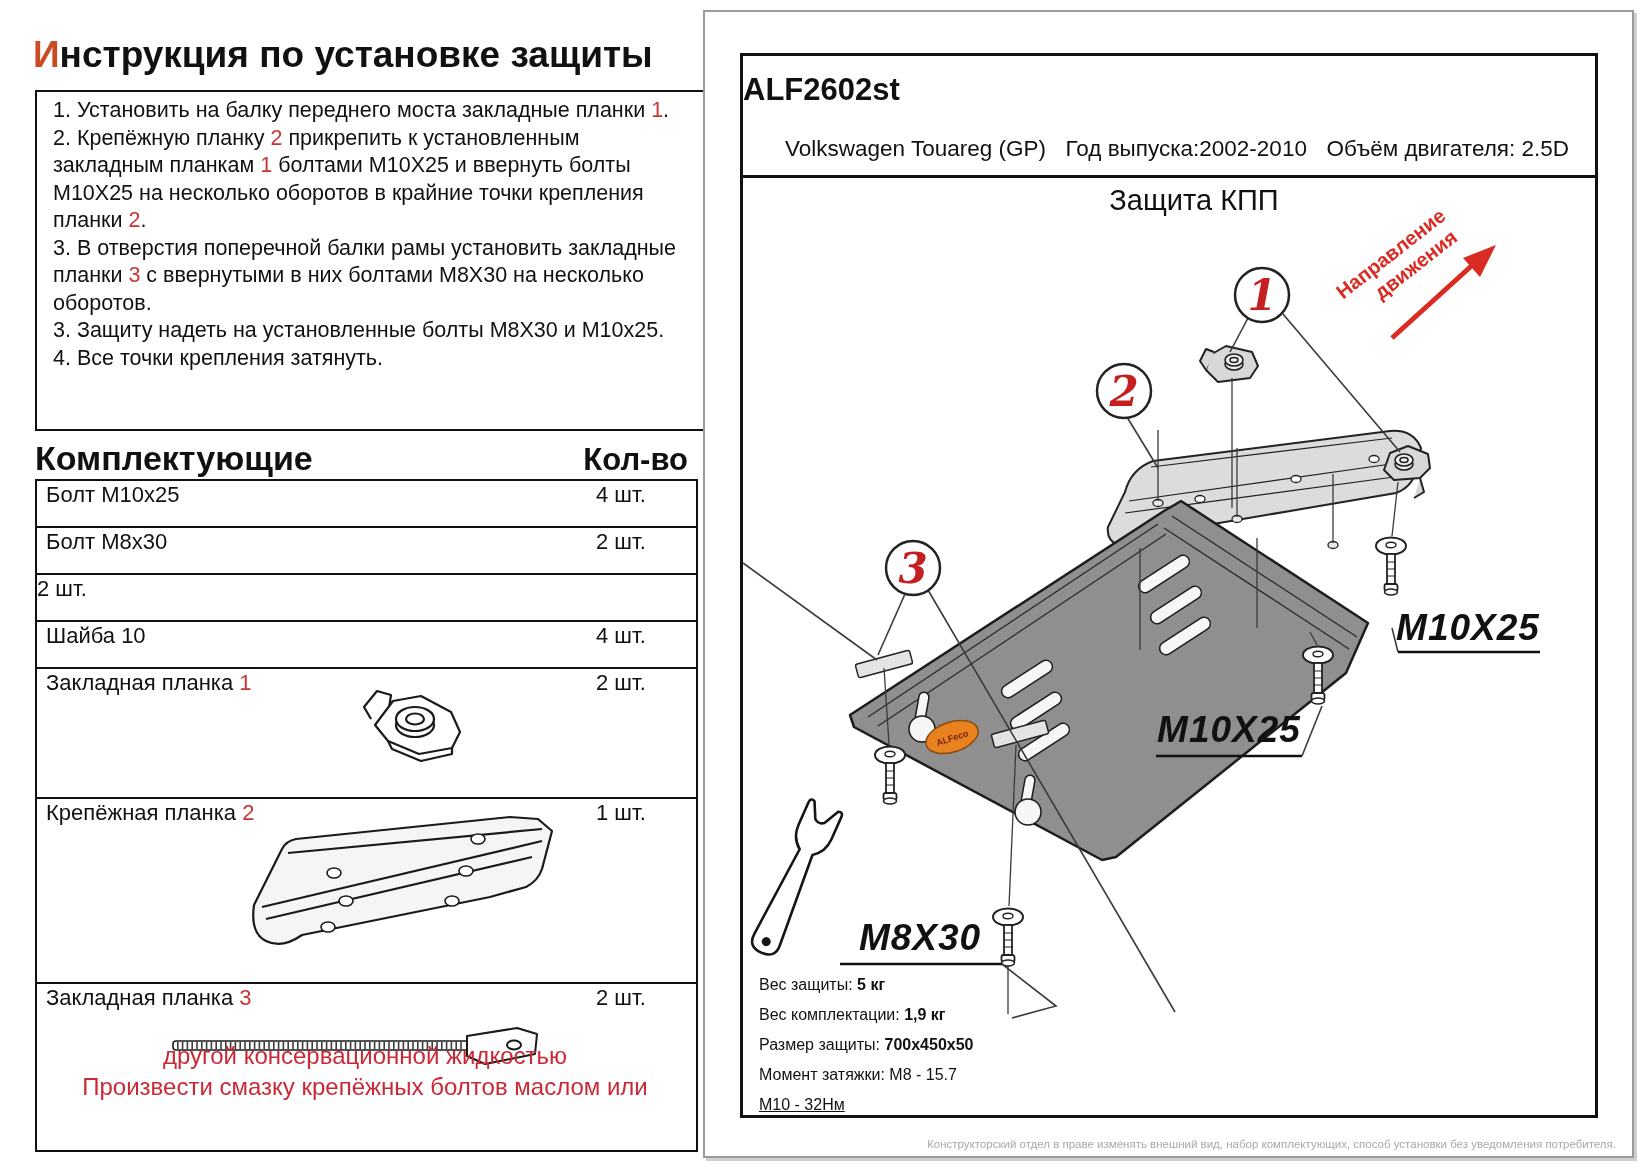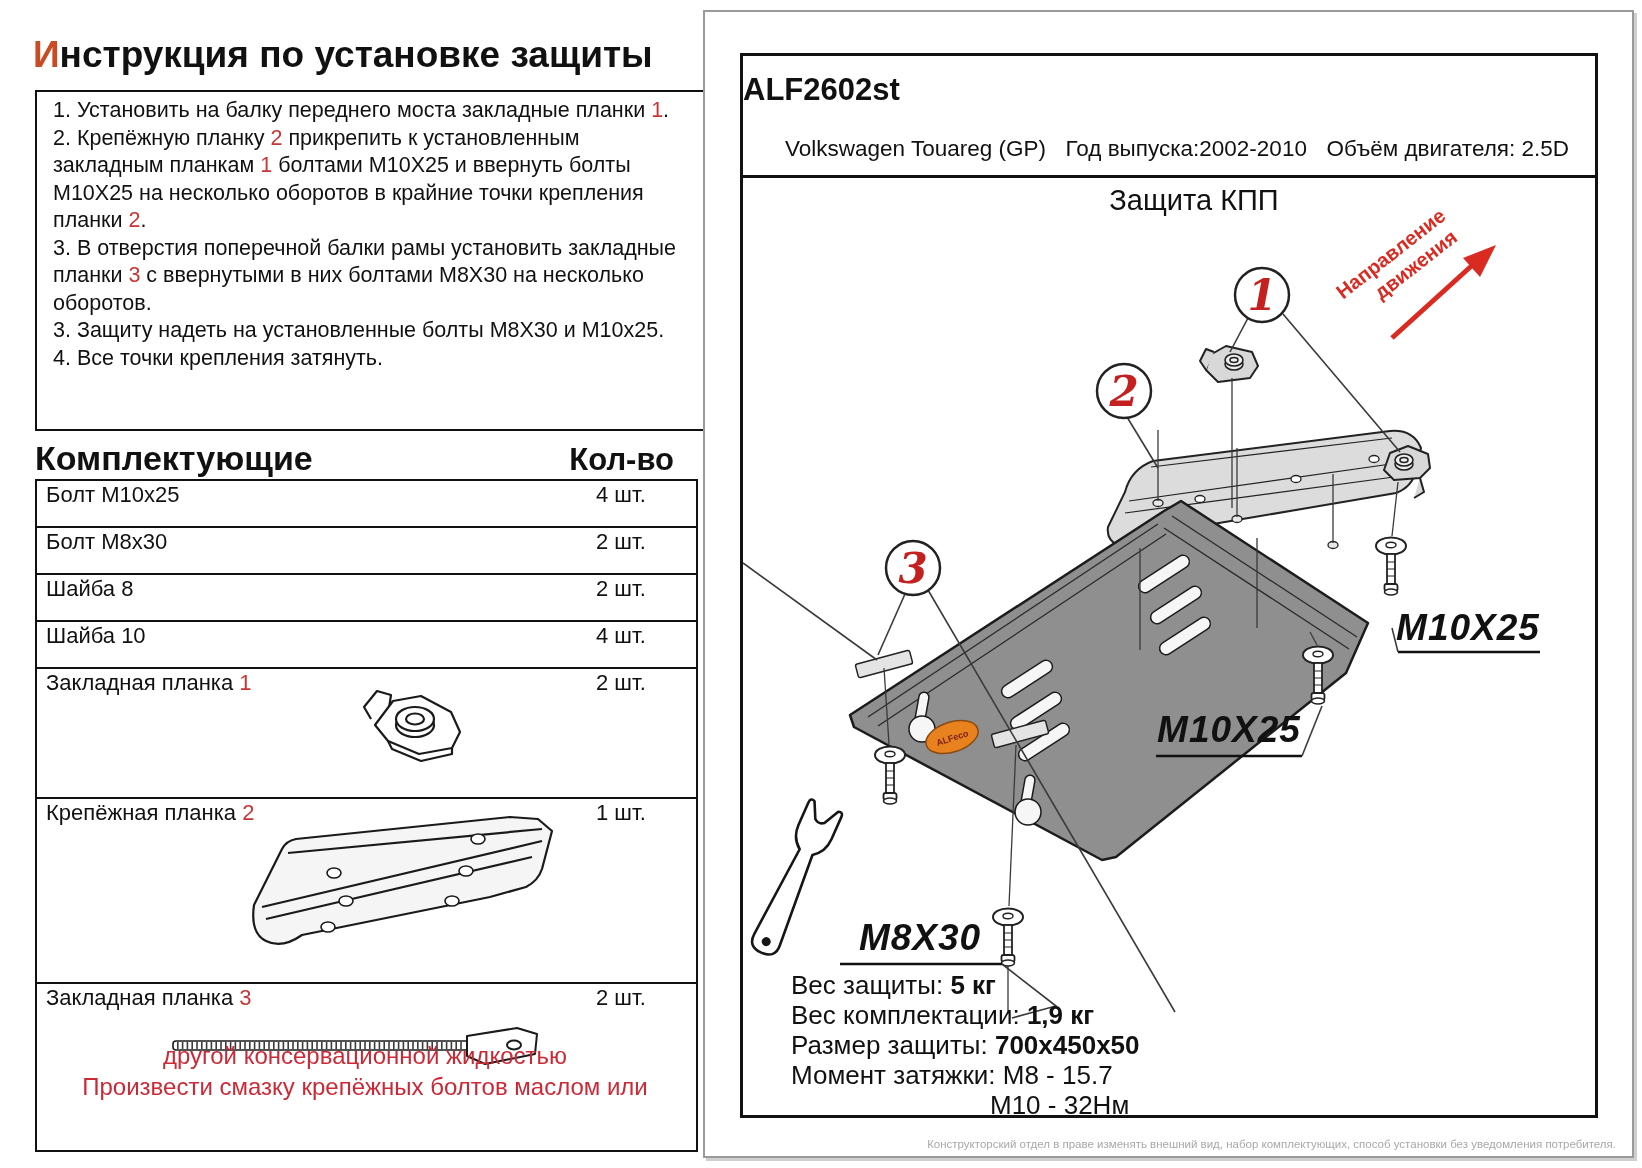--- a/index.html
+++ b/index.html
@@ -9,21 +9,21 @@
   .red{color:#c93535;}
   
   .title{left:33px;top:34px;width:670px;font-size:37px;font-weight:bold;letter-spacing:0;}
   .title .accent{color:#c94b24;}
   .instr-box{left:35px;top:90px;width:641px;height:327px;border:2px solid #111;
              padding:5px 16px;font-size:21.5px;line-height:27.5px;}
   .instr-box p{margin:0;}
   .comp-head{left:35px;top:430px;width:655px;height:48px;display:flex;
              justify-content:space-between;align-items:flex-end;}
   .comp-title{font-size:34px;font-weight:bold;}
-  .qty-title{font-size:31px;font-weight:bold;margin-right:16px;}
+  .qty-title{font-size:31px;font-weight:bold;margin-right:2px;}
   .comp-table{left:35px;top:479px;width:659px;border:2px solid #111;}
   .trow{position:relative;display:flex;height:25px;}
   .trow + .trow{border-top:2px solid #111;margin-top:20px;}
   .trow.img-clamp-plate{height:108px;}
   .trow.img-mounting-bracket{height:163px;}
   .trow.img-threaded-rod-plate{height:166px;}
   .tlabel{flex:1;padding:1px 0 0 9px;font-size:22px;white-space:nowrap;}
   .tqty{width:100px;padding:1px 0 0 0;font-size:22px;}
   .timg{position:absolute;}
   .timg.part-clamp-plate{left:318px;top:8px;width:125px;height:95px;}
@@ -36,23 +36,23 @@
   .right-outer{left:703px;top:10px;width:927px;height:1144px;border:2px solid #9a9a9a;
                box-shadow:3px 3px 0 #cfcfcf;background:#fff;}
   .black-box{position:absolute;left:35px;top:41px;width:852px;height:1059px;border:3px solid #111;}
   .sheet-header{position:relative;height:119px;border-bottom:3px solid #111;}
   .part-no{text-align:left;font-size:31px;font-weight:bold;padding-top:16px;}
   .sub-row{position:absolute;bottom:13px;left:42px;right:26px;display:flex;
            justify-content:space-between;font-size:22.5px;}
   .diagram-area{position:relative;height:937px;}
   .diagram-title{position:absolute;top:6px;left:0;width:100%;text-align:center;font-size:29px;padding-left:25px;}
   .diagram-area > svg{position:absolute;left:0;top:0;width:852px;height:937px;}
-  .specs{position:absolute;left:48px;top:792px;font-size:26px;line-height:30px;}
+  .specs{position:absolute;left:16px;top:792px;font-size:16px;line-height:30px;}
   .spec-line .sval.b{font-weight:bold;}
-  .spec-line.ind{margin-left:199px;}
+  .spec-line.ind{text-decoration:underline;}
   .sheet-footer{position:absolute;right:16px;bottom:6px;font-size:11.5px;color:#a8a8a8;}
   svg text{font-family:"Liberation Sans",sans-serif;}
   .callout-num{font-family:"DejaVu Serif",serif;font-style:italic;font-weight:bold;
                font-size:42px;fill:#c3201f;}
   .bolt-label{font-size:37px;font-weight:bold;font-style:italic;fill:#111;letter-spacing:1px;}
   .arrow-text{font-size:20px;font-weight:bold;fill:#d92b21;}
 </style>
 </head>
 <body>
 
@@ -78,21 +78,20 @@
   <div class="abs comp-table" id="comp-table">
       <div class="trow">
         <div class="tlabel"><span>Болт М10х25</span></div>
         <div class="tqty">4 шт.</div>
       </div>
       <div class="trow">
         <div class="tlabel"><span>Болт М8х30</span></div>
         <div class="tqty">2 шт.</div>
       </div>
       <div class="trow">
-        <div class="tlabel"><span>Шайба 8</span></div>
         <div class="tqty">2 шт.</div>
       </div>
       <div class="trow">
         <div class="tlabel"><span>Шайба 10</span></div>
         <div class="tqty">4 шт.</div>
       </div>
       <div class="trow img-clamp-plate">
         <div class="tlabel"><span>Закладная планка </span><span class="red">1</span></div>
         <div class="tqty">2 шт.</div>
         <div class="timg part-clamp-plate">

